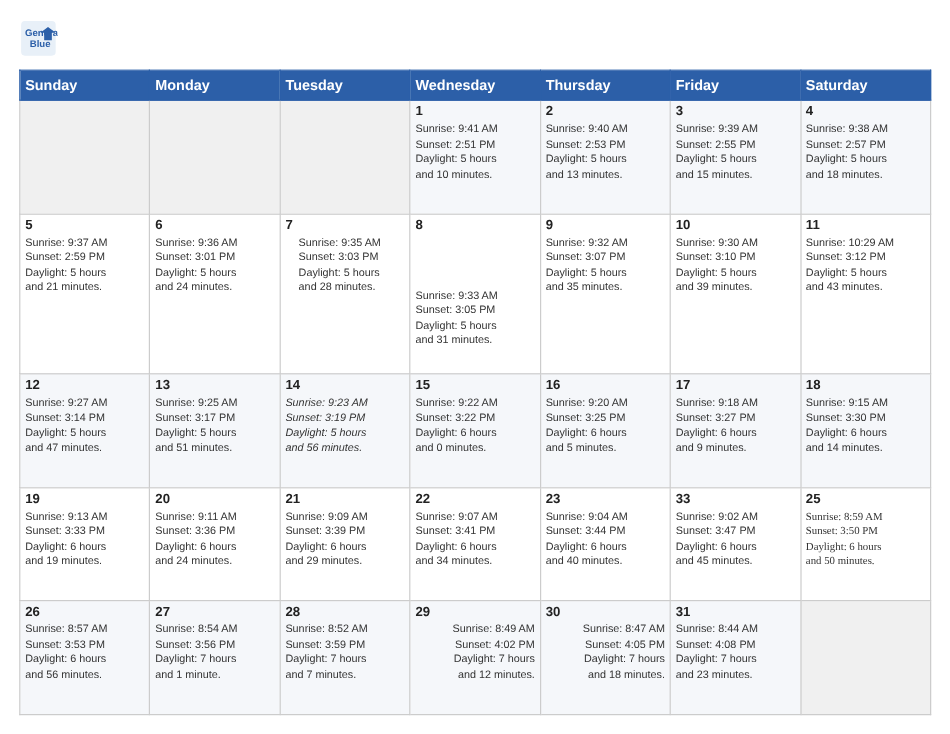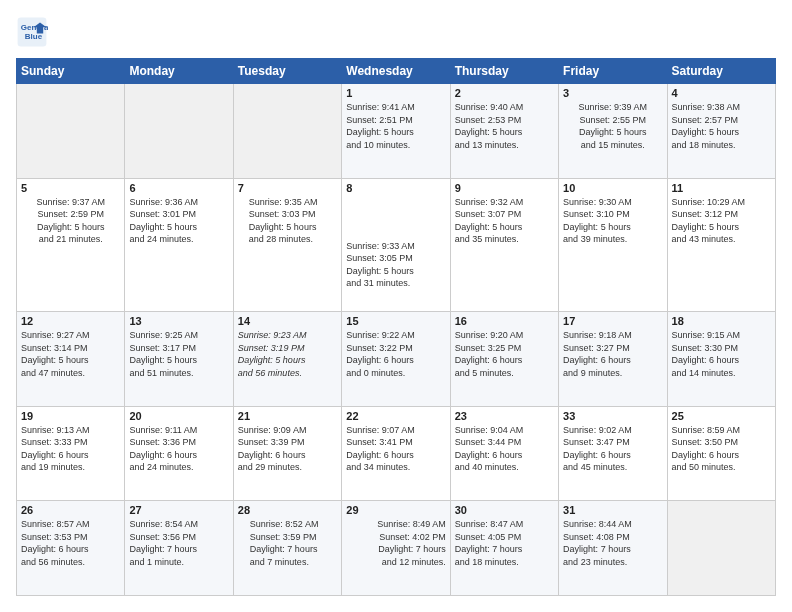--- a/index.html
+++ b/index.html
@@ -145,37 +145,37 @@
           </td>
           <td>
             <span class="day-number">2</span>
             <div class="day-info" style="white-space: pre-line;">Sunrise: 9:40 AM
 Sunset: 2:53 PM
 Daylight: 5 hours
 and 13 minutes.</div>
           </td>
           <td>
             <span class="day-number">3</span>
-            <div class="day-info" style="white-space: pre-line; text-align: center;">Sunrise: 9:39 AM
+            <div class="day-info" style="white-space: pre-line;">Sunrise: 9:39 AM
 Sunset: 2:55 PM
 Daylight: 5 hours
 and 15 minutes.</div>
           </td>
           <td>
             <span class="day-number">4</span>
             <div class="day-info" style="white-space: pre-line;">Sunrise: 9:38 AM
 Sunset: 2:57 PM
 Daylight: 5 hours
 and 18 minutes.</div>
           </td>
         </tr>
         <tr>
           <td>
             <span class="day-number">5</span>
-            <div class="day-info" style="white-space: pre-line; text-align: center;">Sunrise: 9:37 AM
+            <div class="day-info" style="white-space: pre-line;">Sunrise: 9:37 AM
 Sunset: 2:59 PM
 Daylight: 5 hours
 and 21 minutes.</div>
           </td>
           <td>
             <span class="day-number">6</span>
             <div class="day-info" style="white-space: pre-line;">Sunrise: 9:36 AM
 Sunset: 3:01 PM
 Daylight: 5 hours
 and 24 minutes.</div>
@@ -305,21 +305,21 @@
           </td>
           <td>
             <span class="day-number">33</span>
             <div class="day-info" style="white-space: pre-line;">Sunrise: 9:02 AM
 Sunset: 3:47 PM
 Daylight: 6 hours
 and 45 minutes.</div>
           </td>
           <td>
             <span class="day-number">25</span>
-            <div class="day-info" style="white-space: pre-line;">Sunrise: 8:59 AM
+            <div class="day-info" style="white-space: pre-line; font-family: Liberation Serif, serif;">Sunrise: 8:59 AM
 Sunset: 3:50 PM
 Daylight: 6 hours
 and 50 minutes.</div>
           </td>
         </tr>
         <tr>
           <td>
             <span class="day-number">26</span>
             <div class="day-info" style="white-space: pre-line;">Sunrise: 8:57 AM
 Sunset: 3:53 PM
@@ -328,35 +328,35 @@
           </td>
           <td>
             <span class="day-number">27</span>
             <div class="day-info" style="white-space: pre-line;">Sunrise: 8:54 AM
 Sunset: 3:56 PM
 Daylight: 7 hours
 and 1 minute.</div>
           </td>
           <td>
             <span class="day-number">28</span>
-            <div class="day-info" style="white-space: pre-line; margin-left: 12px;">Sunrise: 8:52 AM
+            <div class="day-info" style="white-space: pre-line;">Sunrise: 8:52 AM
 Sunset: 3:59 PM
 Daylight: 7 hours
 and 7 minutes.</div>
           </td>
           <td>
             <span class="day-number">29</span>
             <div class="day-info" style="white-space: pre-line; text-align: right;">Sunrise: 8:49 AM
 Sunset: 4:02 PM
 Daylight: 7 hours
 and 12 minutes.</div>
           </td>
           <td>
             <span class="day-number">30</span>
-            <div class="day-info" style="white-space: pre-line;">Sunrise: 8:47 AM
+            <div class="day-info" style="white-space: pre-line; text-align: right;">Sunrise: 8:47 AM
 Sunset: 4:05 PM
 Daylight: 7 hours
 and 18 minutes.</div>
           </td>
           <td>
             <span class="day-number">31</span>
             <div class="day-info" style="white-space: pre-line;">Sunrise: 8:44 AM
 Sunset: 4:08 PM
 Daylight: 7 hours
 and 23 minutes.</div>

